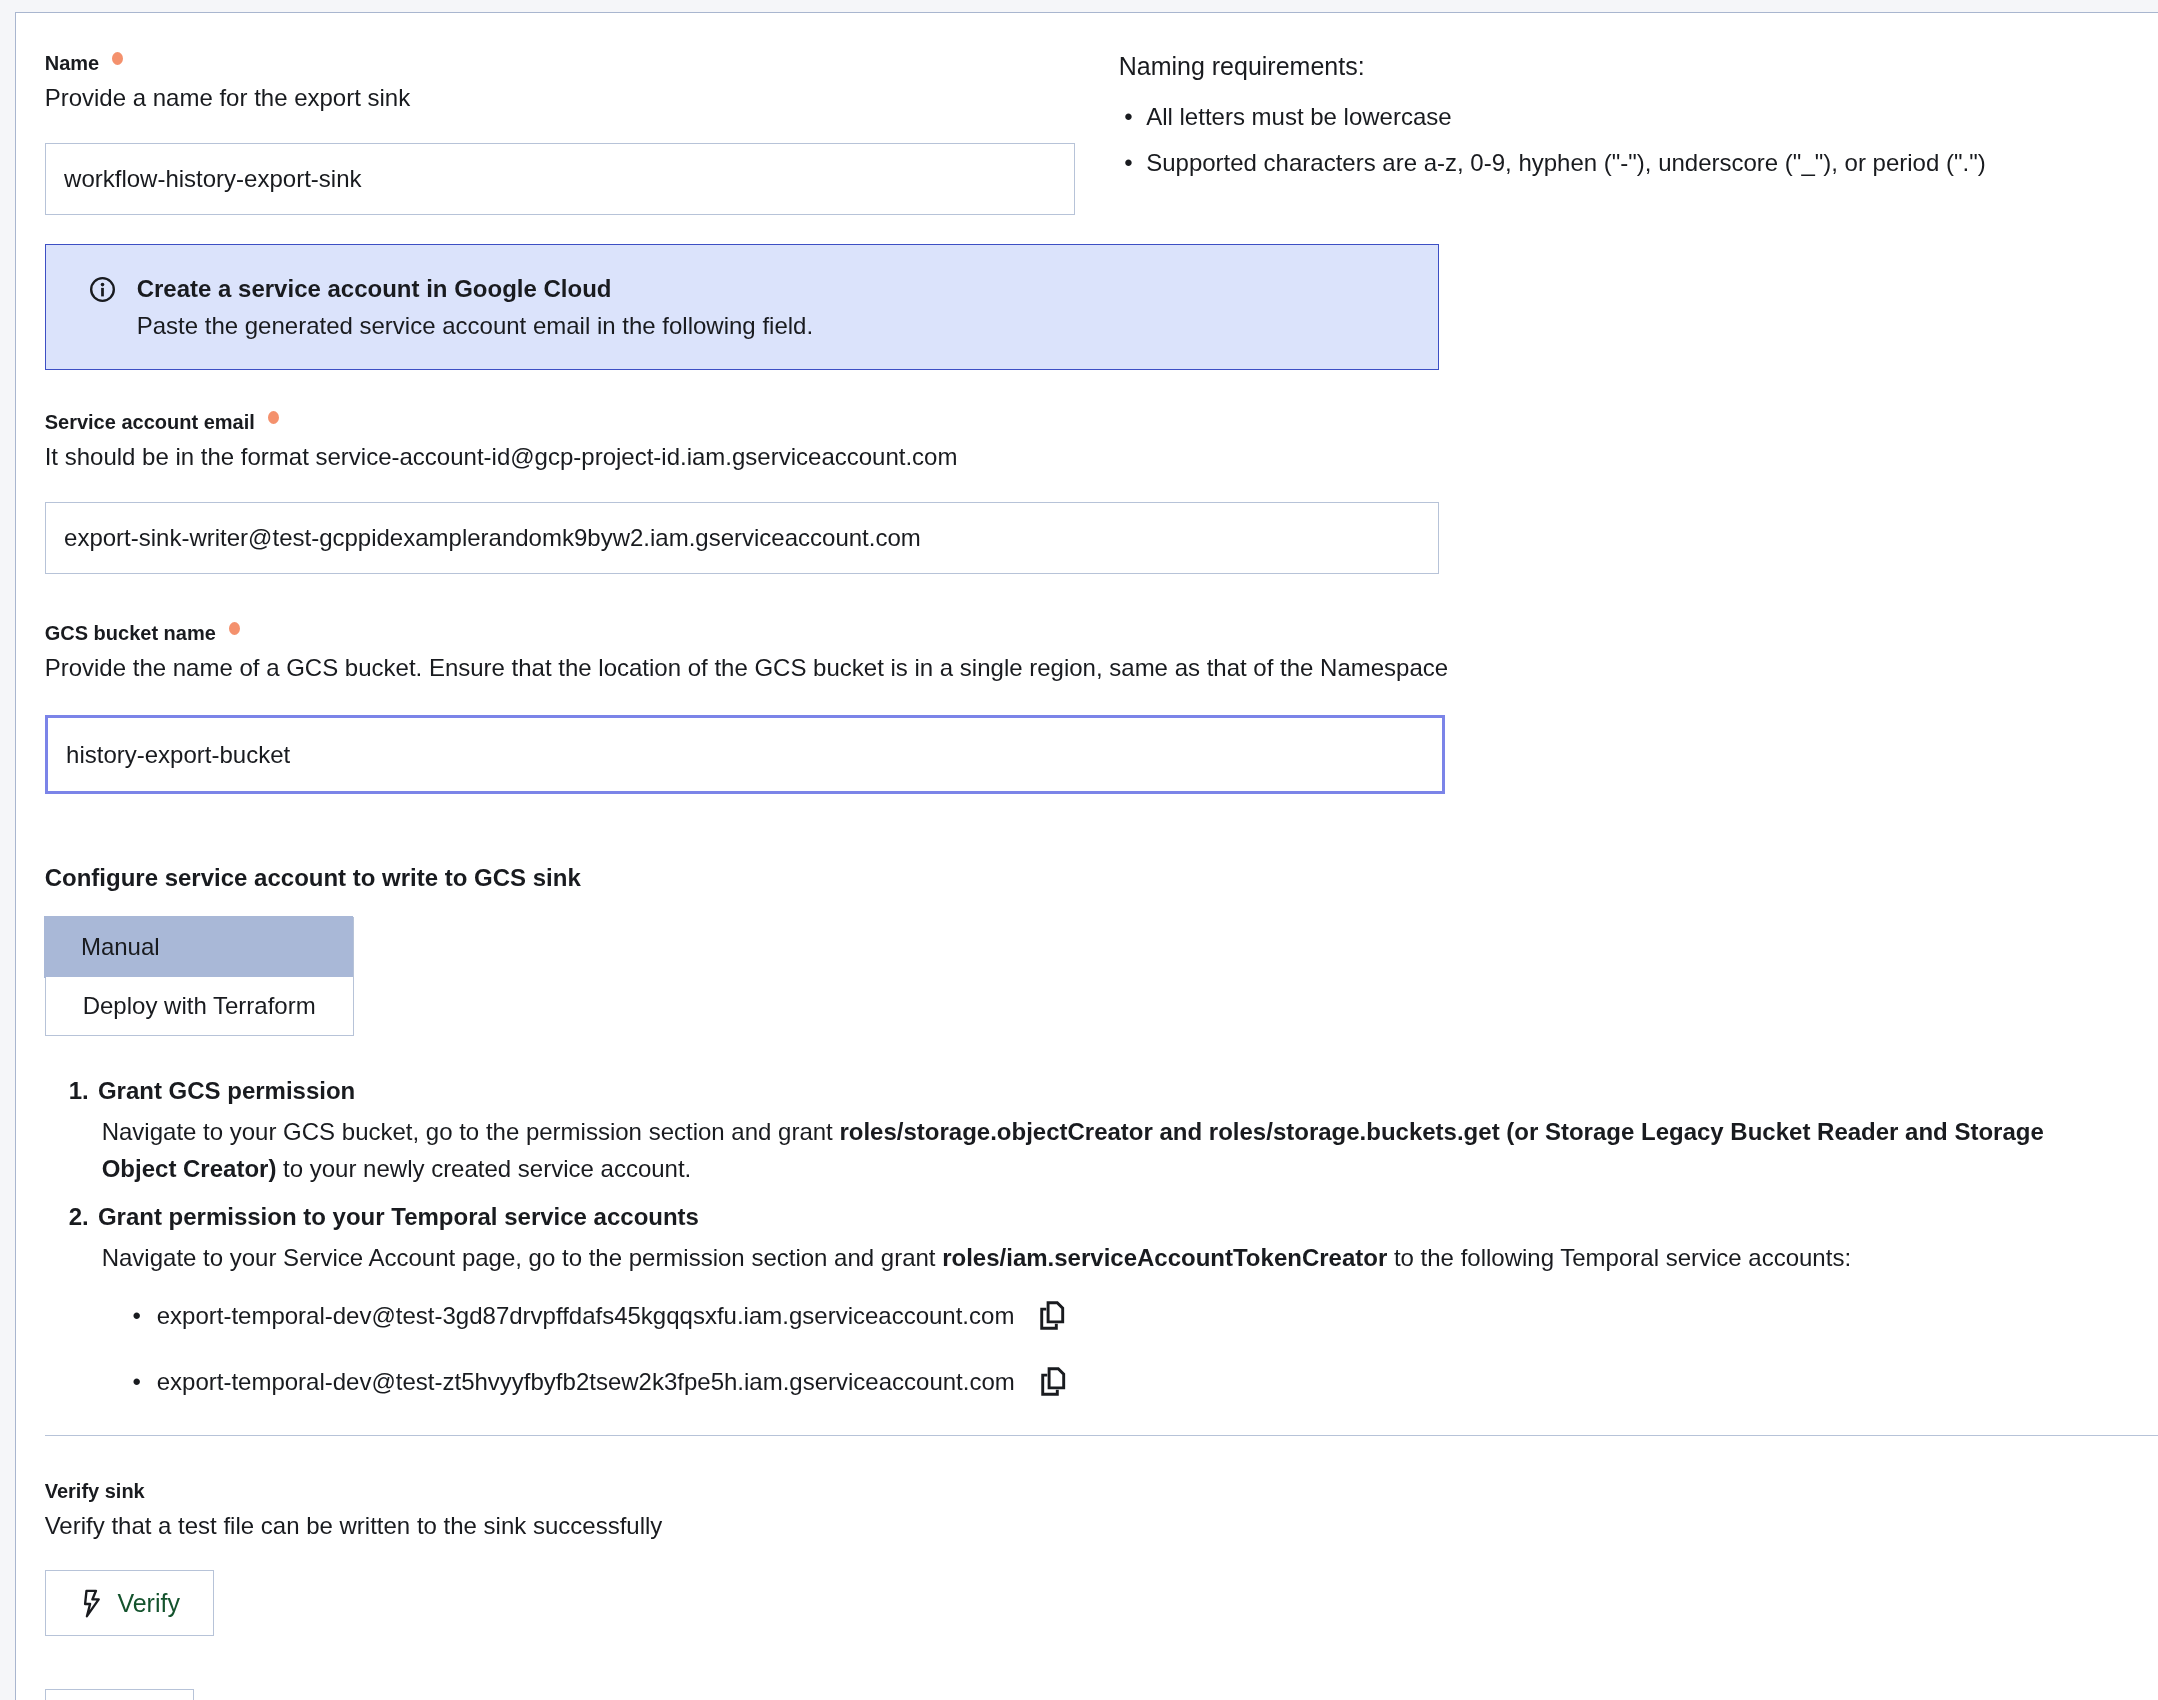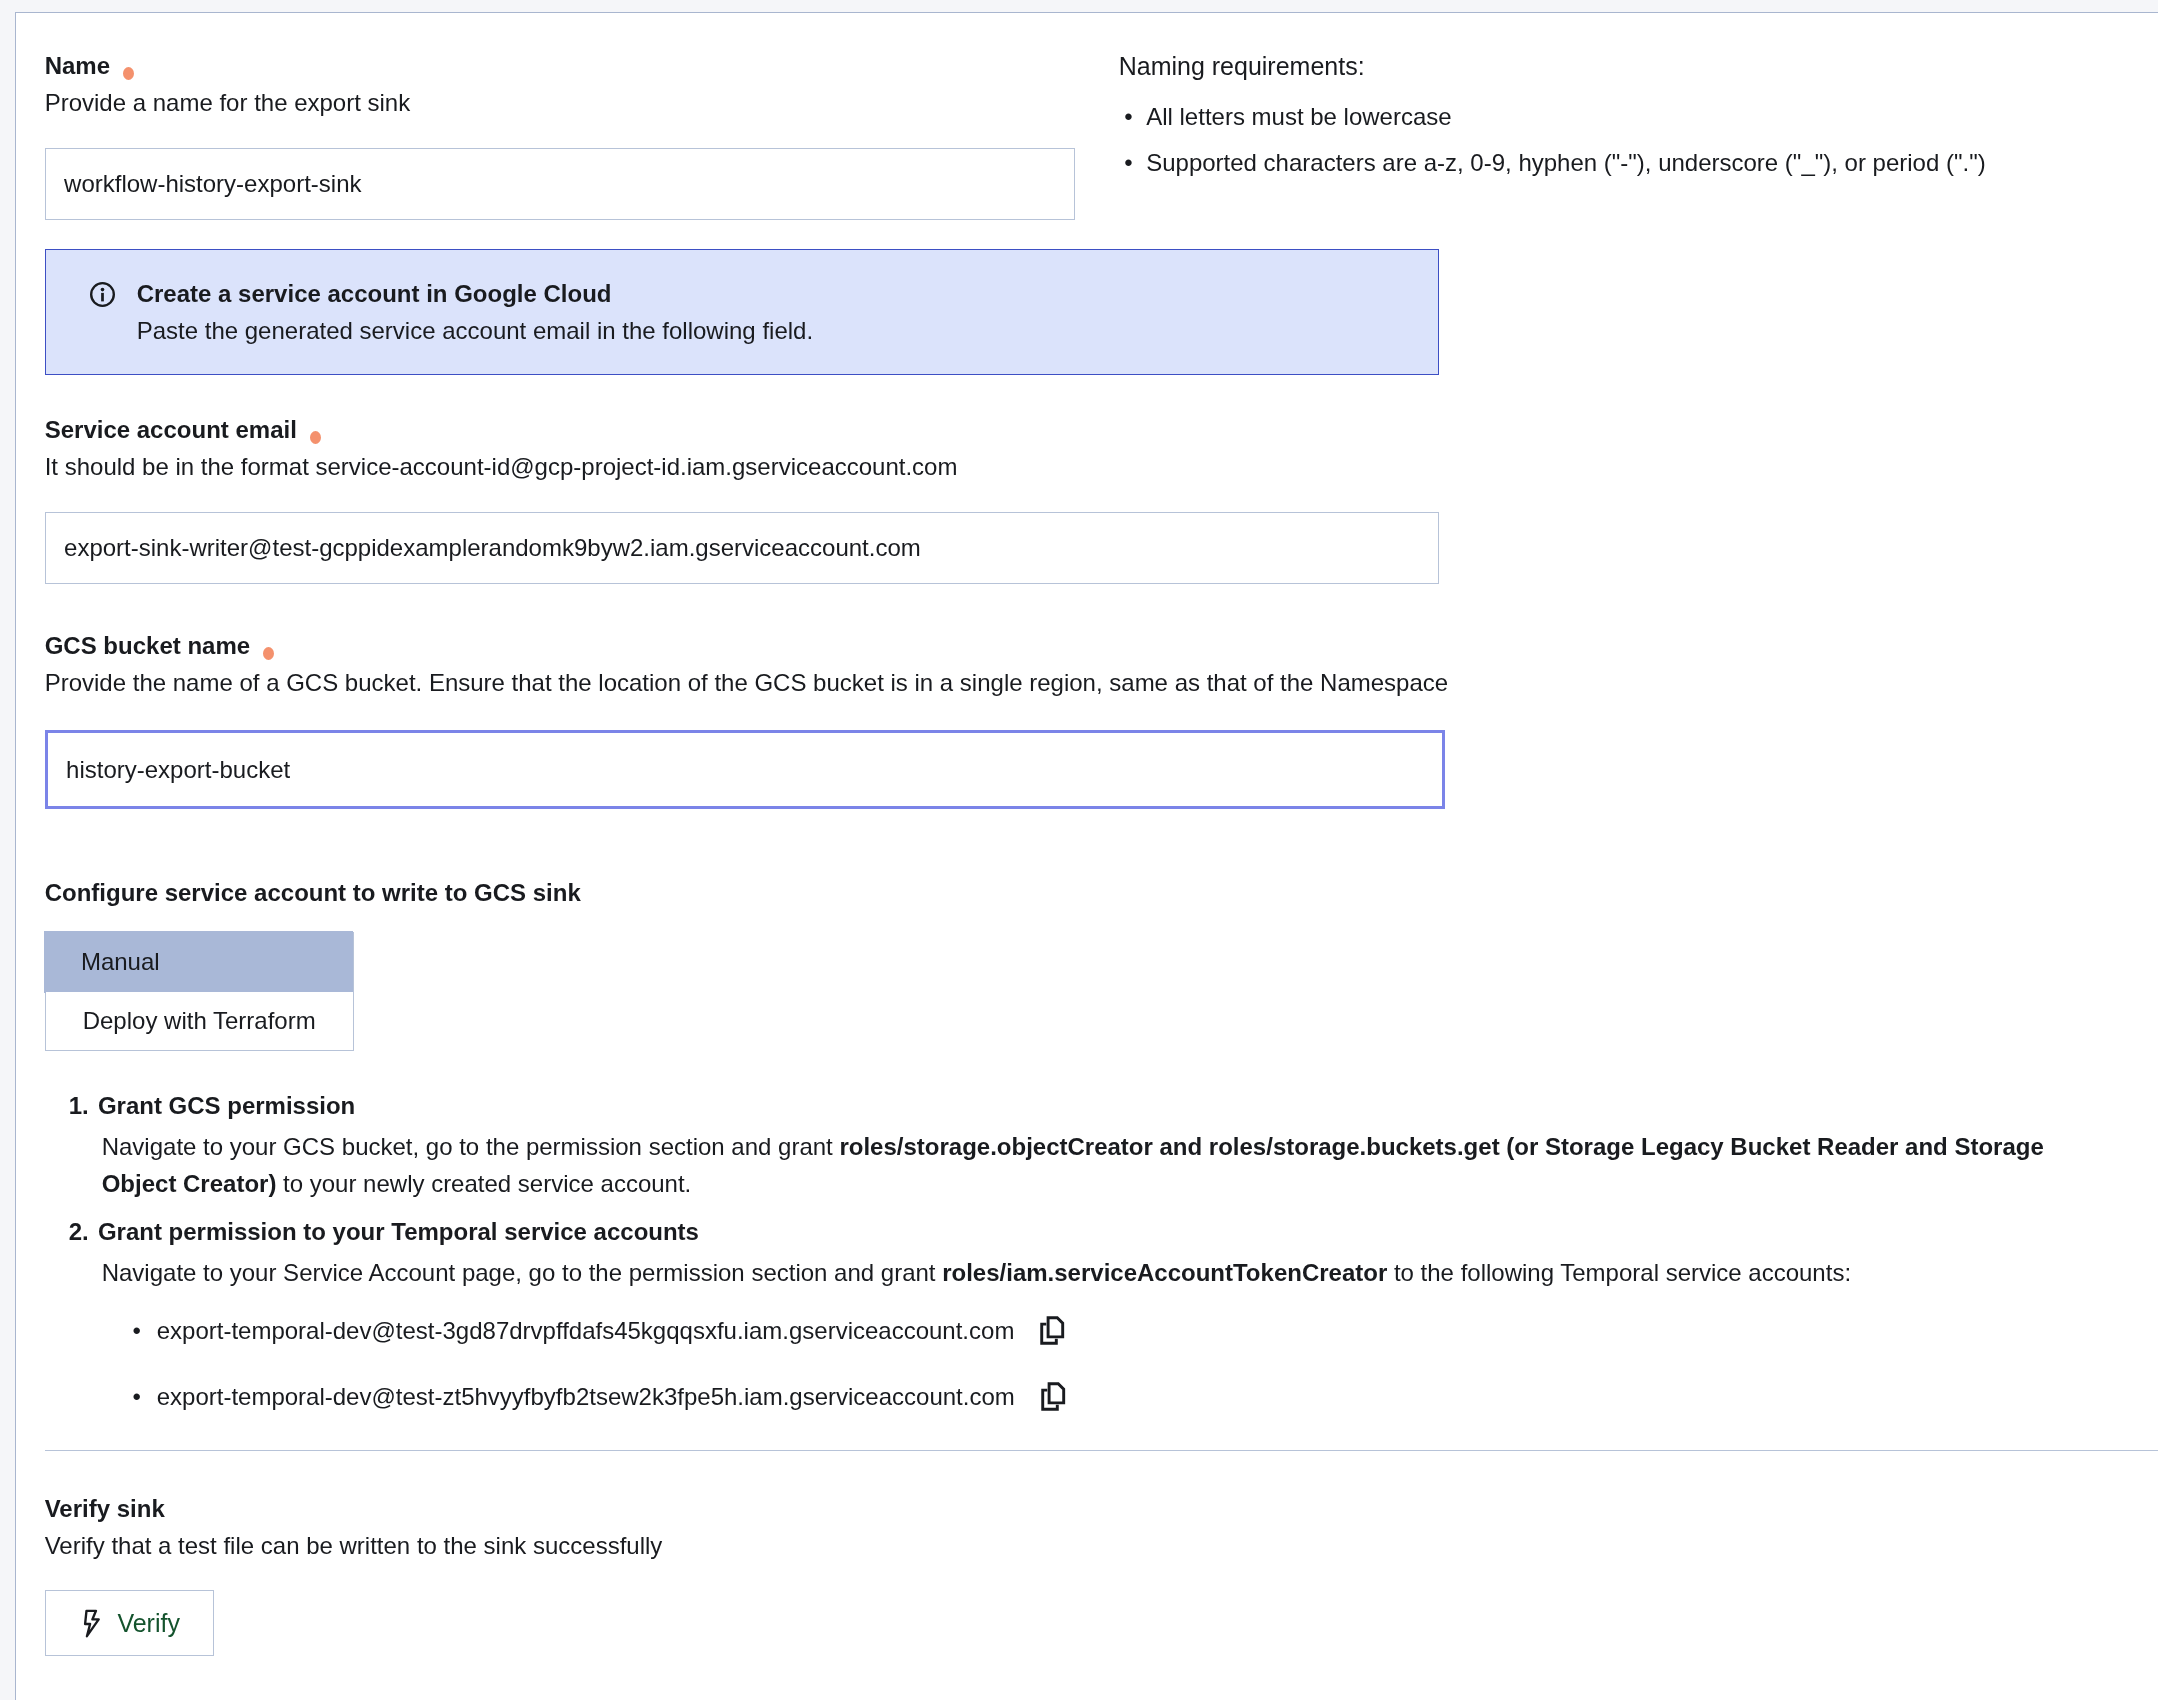--- a/index.html
+++ b/index.html
@@ -17,21 +17,21 @@
     border:1.8px solid #a9b6cf;
     padding:39px 26px 0 29px;
   }
   .content { width:100%; }
 
   
   .top-row { display:flex; gap:44px; }
   .col-left { width:1030px; flex:0 0 auto; }
   .col-right { flex:1 1 auto; }
 
-  .field-label { font-weight:bold; font-size:24px; display:flex; align-items:flex-end; gap:13px; }
+  .field-label { font-weight:bold; font-size:20px; display:flex; align-items:flex-start; gap:13px; }
   .req-dot { width:11px; height:13px; border-radius:50%; background:#f4916d; display:inline-block; }
   .field-desc { margin-top:7.3px; font-size:24px; line-height:31px; }
 
   .text-input {
     display:block; margin-top:30px; width:1030px; height:72px;
     border:1.8px solid #b7c3d8; background:#fff; font-size:24px;
     padding:0 18.4px; font-family:"Liberation Sans", sans-serif; color:#191b1f;
     outline:none;
   }
   .text-input.wide { width:1394px; }

